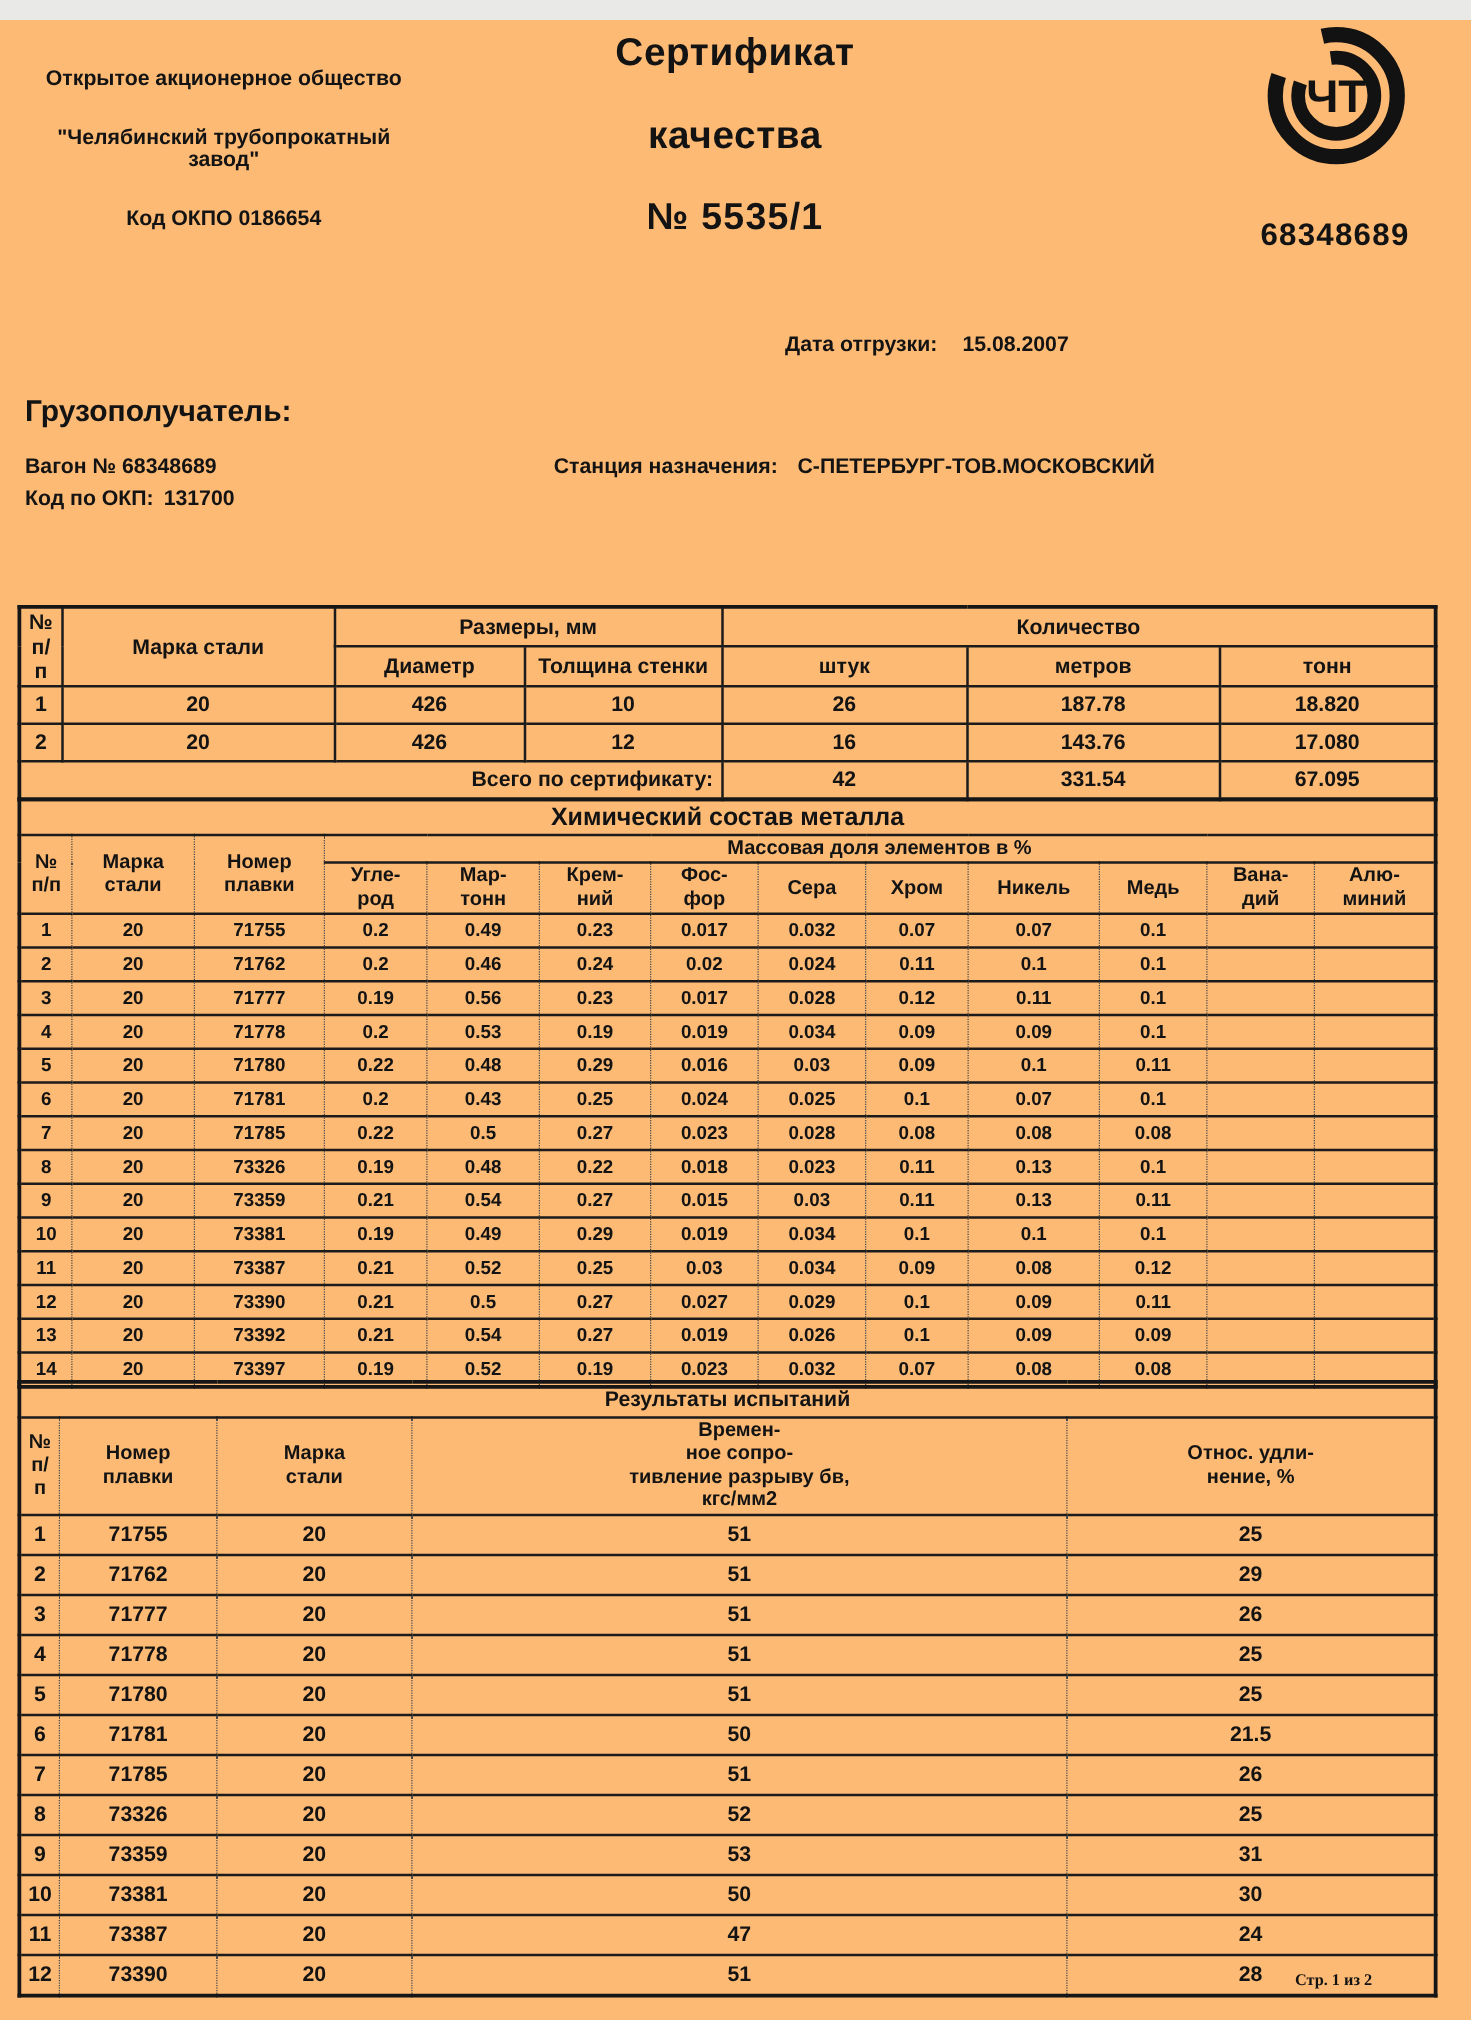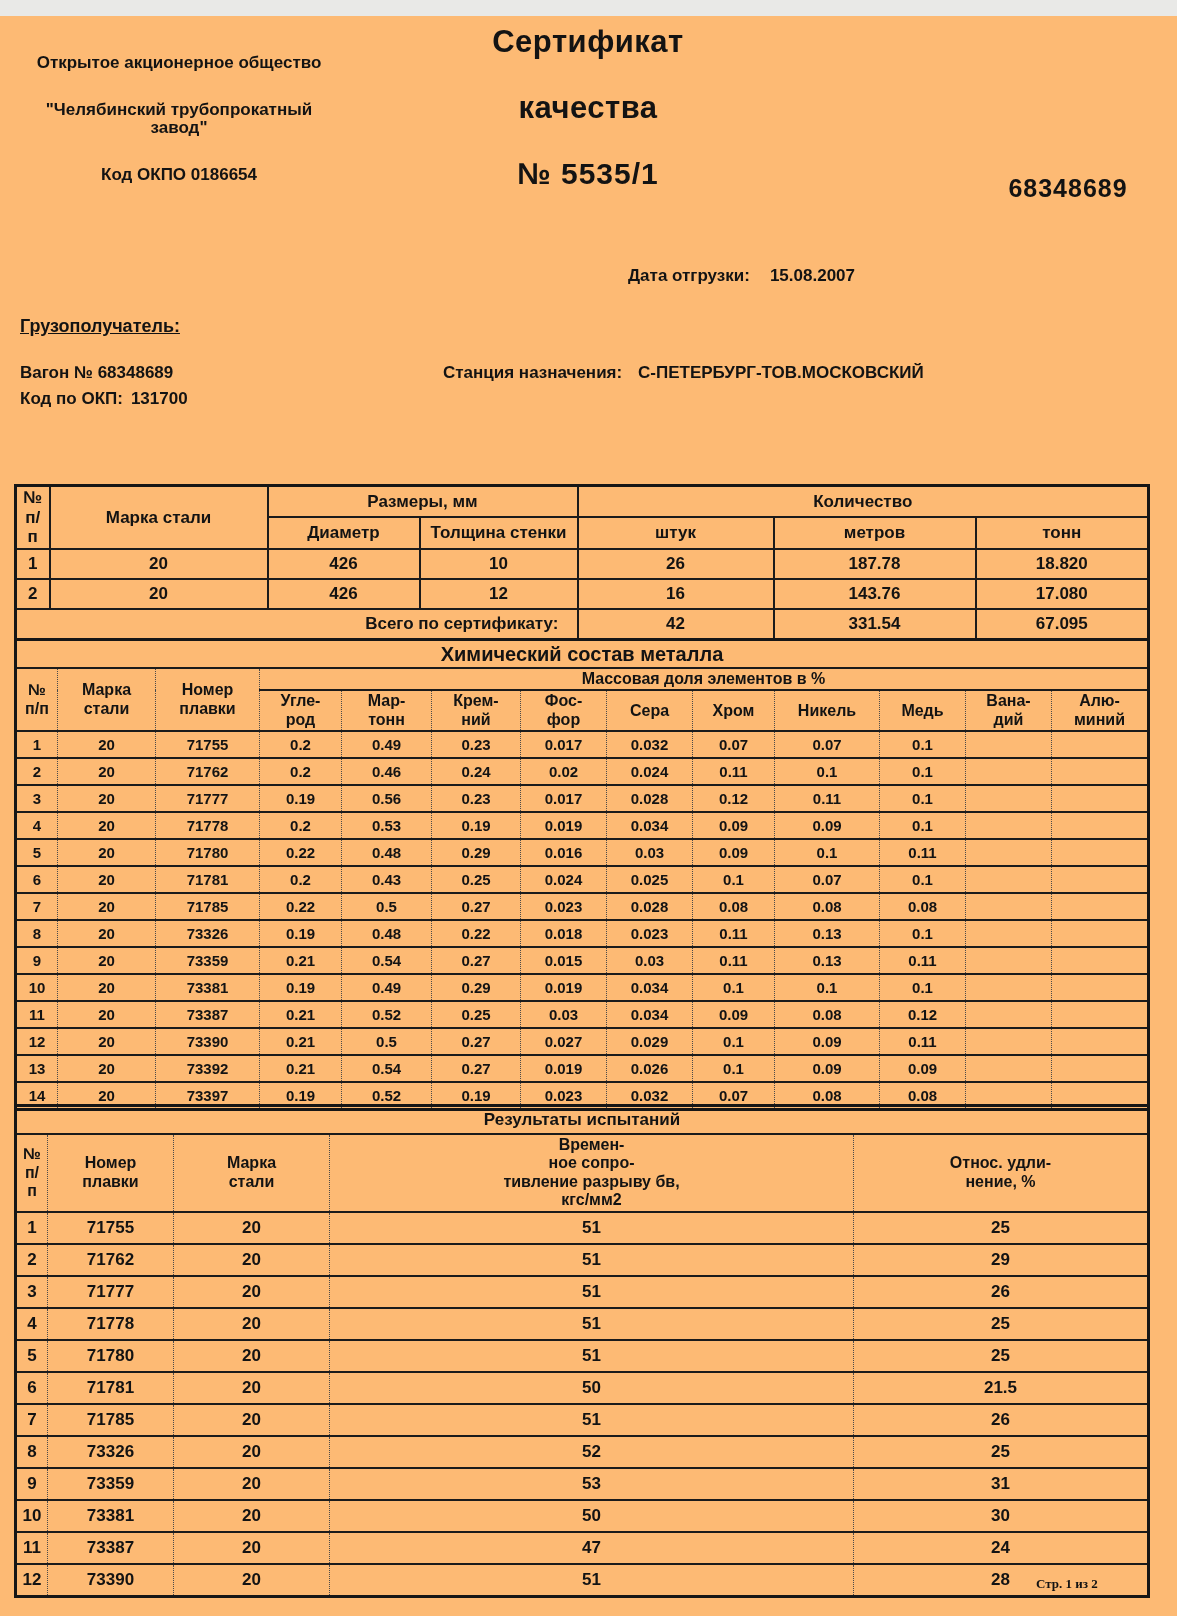--- a/index.html
+++ b/index.html
@@ -16,42 +16,42 @@
   
   .company{position:absolute;top:38px;left:16px;width:326px;text-align:center;font-size:17px;line-height:18px;}
   .company .cline{margin-bottom:29px;}
   .title-block{position:absolute;top:8px;left:448px;width:280px;text-align:center;}
   .title-line{font-size:31px;line-height:36px;margin-bottom:30px;letter-spacing:.5px;}
   .cert-no{font-size:30px;letter-spacing:1px;}
   .logo-wrap{position:absolute;top:2px;left:996px;width:146px;text-align:center;}
   .big-num{position:absolute;top:158px;left:988px;width:160px;text-align:center;font-size:25px;letter-spacing:1px;}
   .ship-date{position:absolute;top:250px;left:628px;font-size:17px;}
   .ship-date .val{margin-left:20px;}
-  .consignee{position:absolute;top:300px;left:20px;font-size:18px;text-decoration:underline;}
+  .consignee{position:absolute;top:300px;left:20px;font-size:24px;}
   .info{position:absolute;top:347px;left:20px;width:1140px;font-size:17px;}
   .info .row{position:relative;height:25.5px;}
   .abs{position:absolute;top:0;}
   .station-lbl{left:423px;}
   .station-val{left:618px;}
   .order{left:877px;}
   .order .g{margin-left:22px;}
   .lbl+.val{margin-left:8px;}
   
   table{border-collapse:collapse;table-layout:fixed;width:1136px;}
   th,td{
     border:2px solid #1b1b1b;
     text-align:center;vertical-align:middle;
     font-weight:700;padding:1px 4px;
     white-space:pre-line;line-height:1.15;
     overflow:hidden;
   }
   .t1{position:absolute;top:468px;left:14px;}
   .t1 th{font-size:17px;}
   .t1 td{font-size:17px;height:26px;}
-  .t1 .total-lbl{text-align:right;padding-right:18px;}
+  .t1 .total-lbl{text-align:right;padding-right:6px;}
   .t2{position:absolute;top:622px;left:14px;}
   .t2 .ttl{font-size:20px;height:24px;}
   .t2 th{font-size:16px;}
   .t2 td{font-size:15px;height:23px;}
   .t2 td,.t2 th{border-left:1px dotted #4a4a4a;border-right:1px dotted #4a4a4a;}
   .t2 .solid-l{border-left:2px solid #1b1b1b;}
   .t3{position:absolute;top:1088px;left:14px;}
   .t3 .ttl{font-size:17px;height:24px;}
   .t3 th{font-size:16px;}
   .t3 td{font-size:17px;height:28px;}
@@ -72,20 +72,27 @@
     <div class="cline">"Челябинский трубопрокатный завод"</div>
     <div class="cline">Код ОКПО 0186654</div>
   </div>
 
   <div class="title-block">
     <div class="title-line">Сертификат</div>
     <div class="title-line">качества</div>
     <div class="title-line cert-no">№ 5535/1</div>
   </div>
 
+  <div class="logo-wrap">
+    <svg width="128" height="122" viewBox="0 0 100 100">
+      <circle cx="50" cy="48" r="40" fill="none" stroke="#121212" stroke-width="10" stroke-dasharray="211 40" stroke-dashoffset="72"></circle>
+      <circle cx="50" cy="48" r="25" fill="none" stroke="#121212" stroke-width="9" stroke-dasharray="130 27" stroke-dashoffset="43"></circle>
+      <text x="50" y="59" font-size="30" text-anchor="middle" font-weight="bold" font-family="Liberation Sans, sans-serif" fill="#121212">ЧТ</text>
+    </svg>
+  </div>
   <div class="big-num">68348689</div>
 
   <div class="ship-date">
     <span class="lblx">Дата отгрузки:</span><span class="val">15.08.2007</span>
   </div>
 
   <div class="consignee">Грузополучатель:</div>
 
   <div class="info">
     <div class="row">

